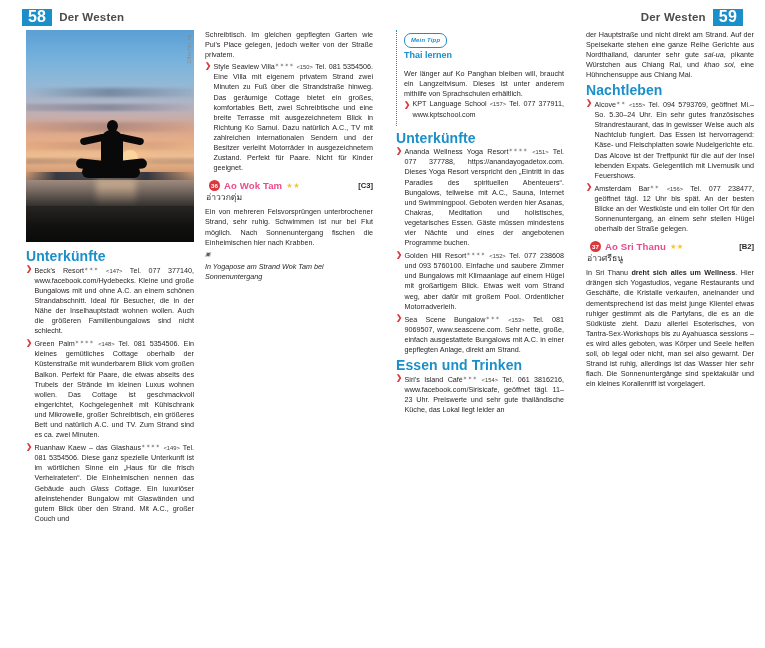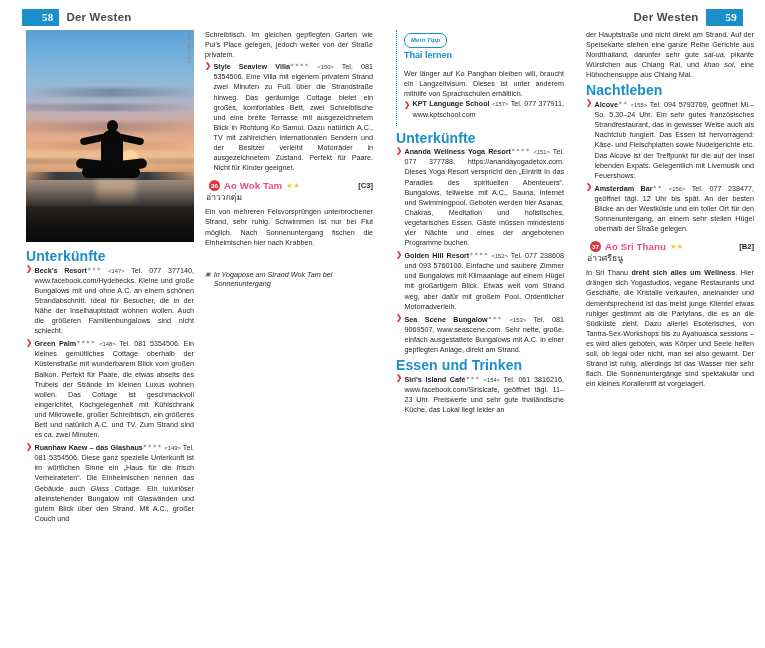--- a/index.html
+++ b/index.html
@@ -11,24 +11,23 @@
     overflow:hidden;
   }
   .page{ position:relative; width:765px; height:648px; }
 
   
   .runhead{ position:absolute; top:8px; height:18px; display:flex; align-items:center; }
   .runhead.left{ left:22px; }
   .runhead.right{ right:22px; }
   .folio{
     background:#1b8fc9; color:#ffffff;
-    font-size:11px; font-weight:bold;
-    padding:2px 6px 3px 20px; line-height:12px;
+    font-size:16px; font-weight:bold;
+    padding:2px 6px 3px 6px; line-height:12px;
     letter-spacing:0.2px;
-    font-family:Liberation Serif, serif;
   }
   .runhead .sect{
     font-size:11.5px; font-weight:bold; color:#4b4b4b;
     letter-spacing:0.2px;
   }
   .runhead.left .sect{ margin-left:7px; }
   .runhead.right .sect{ margin-right:7px; }
 
   
   .col{ position:absolute; top:30px; width:168px; font-size:7.2px; line-height:10.1px; }
@@ -119,21 +118,21 @@
     margin:5px 0 2.5px 0; letter-spacing:.1px;
   }
   .col.c1 > .subhead:first-child{ margin-top:0; }
 
   
   .entry{ position:relative; padding-left:8.5px; margin-bottom:1px; text-align:justify; }
   .entry .chev{
     position:absolute; left:0; top:.4px;
     color:#d9383f; font-size:7.4px; font-weight:bold; line-height:10px;
   }
-  .entry b{ font-weight:bold; }
+  .entry b{ font-weight:normal; }
   .stars{ color:#7a7a7a; font-size:5.4px; letter-spacing:.3px; vertical-align:2px; }
   .ref{ font-size:5.8px; color:#3a3a3a; }
   .it{ font-style:italic; }
 
   
   .placehead{ display:flex; align-items:center; margin:7px 0 0 4px; }
   .pnum{
     display:inline-flex; align-items:center; justify-content:center;
     width:11px; height:11px; border-radius:50%;
     background:#d9383f; color:#fff;
@@ -157,21 +156,21 @@
     color:#1b8fc9; font-size:5.9px; font-weight:bold; font-style:italic;
     padding:1px 6px 1.5px 6px; margin-bottom:2.5px;
     letter-spacing:.2px;
   }
   .tiptitle{ color:#1b8fc9; font-size:9px; font-weight:bold; margin-bottom:9px; }
 
   
   .caption{
     display:flex; gap:3px; align-items:flex-start;
     font-style:italic; font-size:7.2px; line-height:9.6px;
-    color:#231f20; margin-top:22px;
+    color:#231f20; margin-top:2px;flex-direction:column;
   }
   .capicon{ font-size:6px; color:#5c5c5c; line-height:9.6px; }
 </style>
 </head>
 <body>
 
 <div class="page">
 
   <div class="runhead left">
     <span class="folio">58</span>

